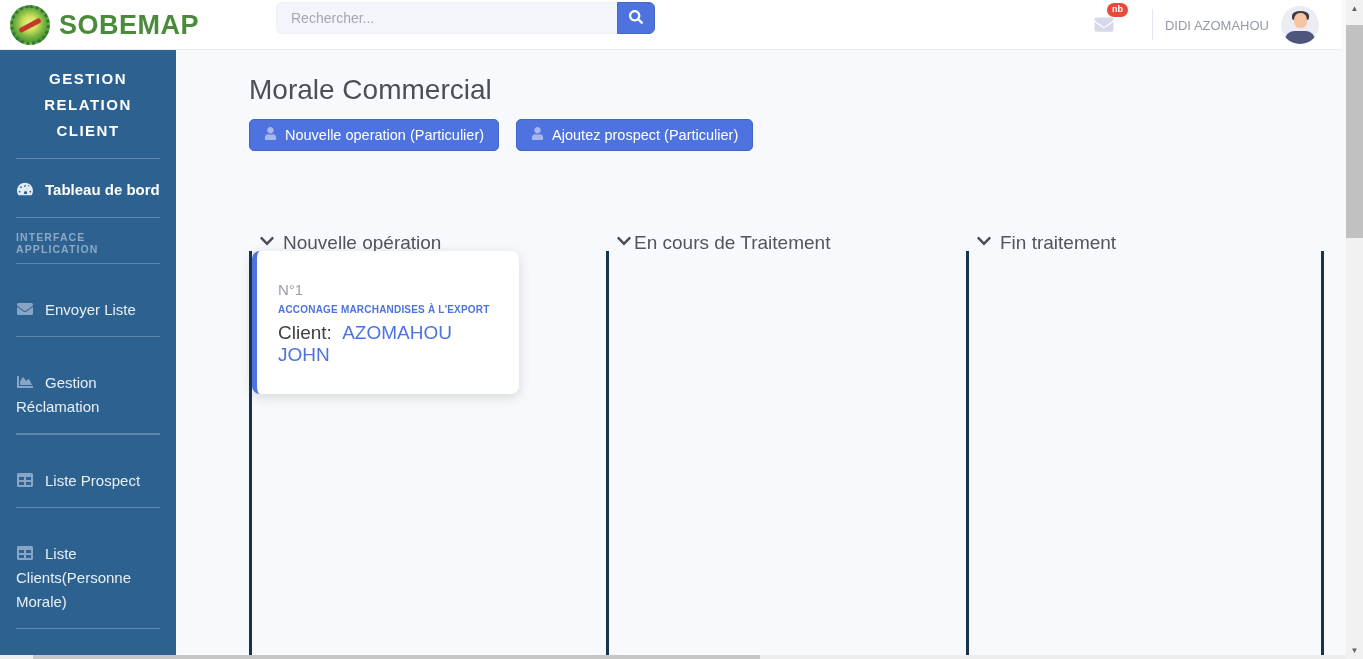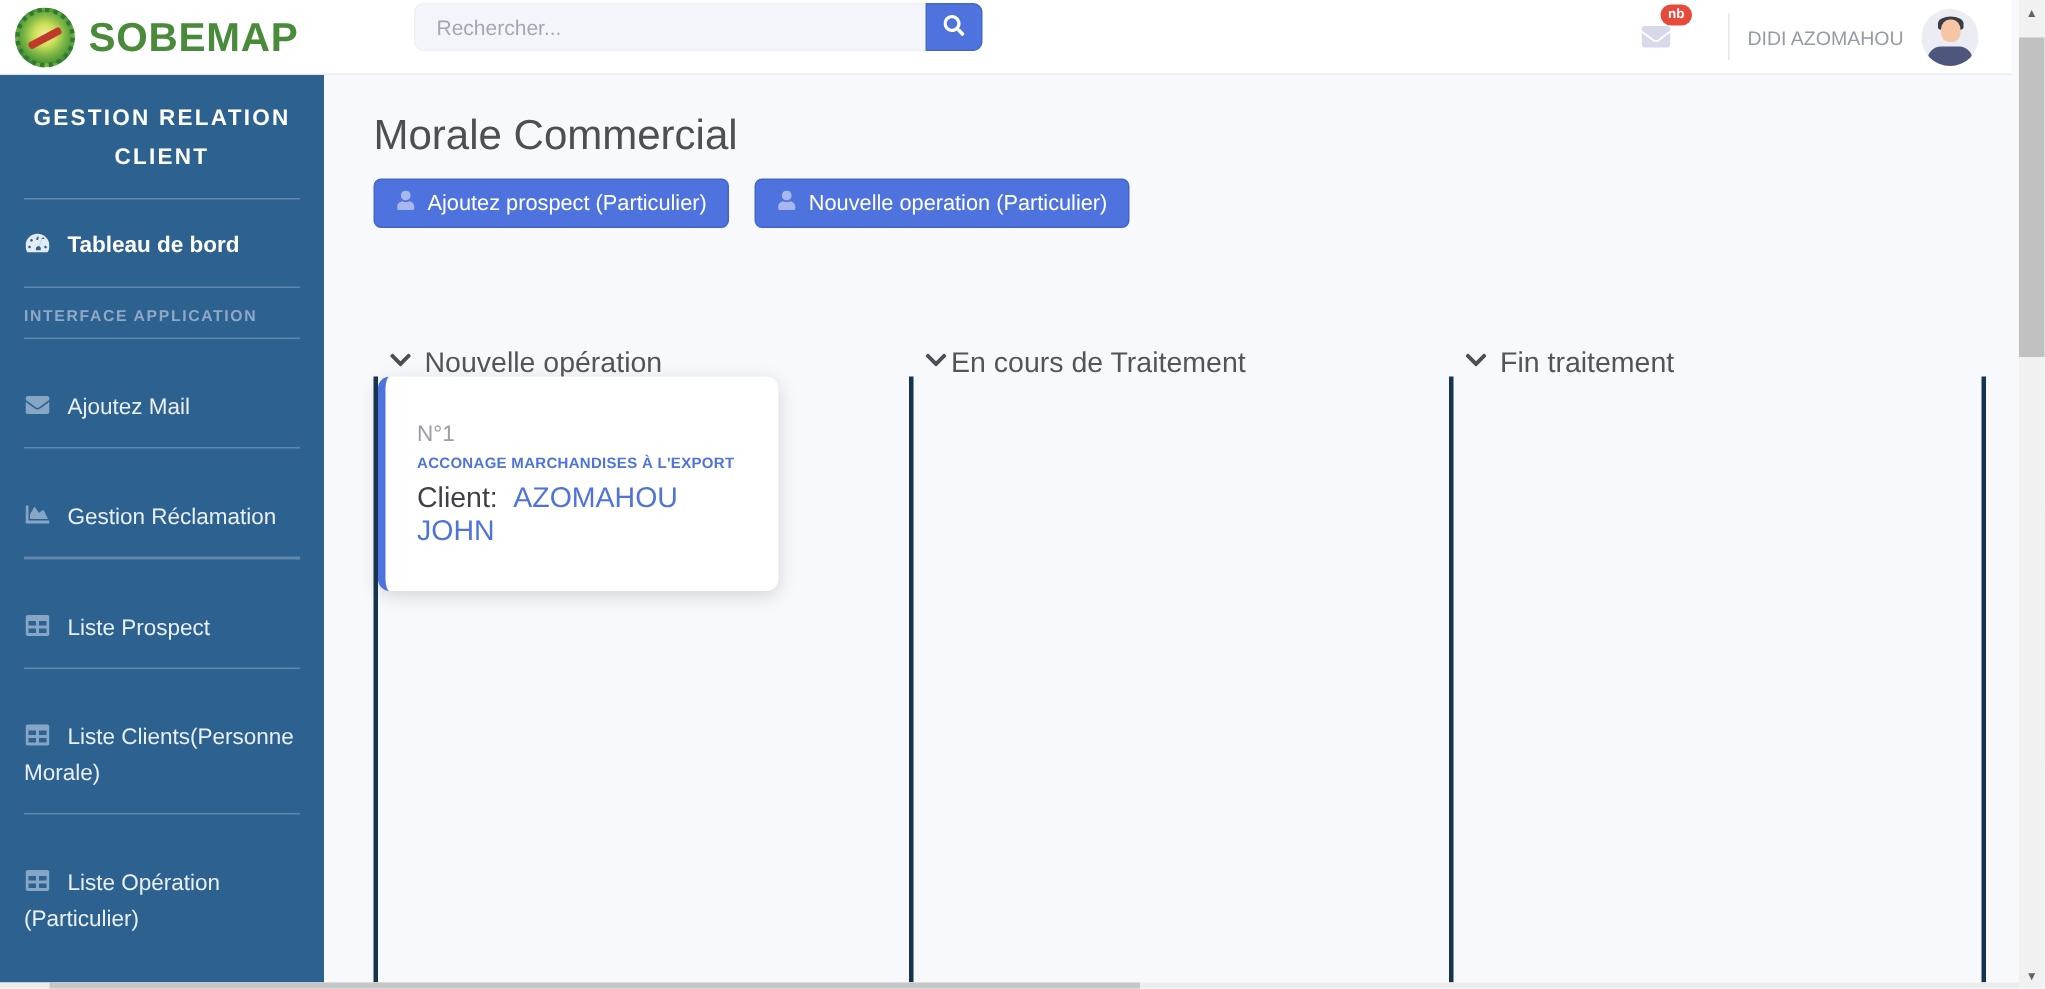--- a/index.html
+++ b/index.html
@@ -37,21 +37,21 @@
   .vscroll { position:absolute; top:0; right:0; width:17px; height:659px; background:#f1f1f1; z-index:30; }
   .vscroll-btn { width:17px; height:17px; display:flex; align-items:center; justify-content:center; font-size:8px; color:#5f6368; cursor:pointer; }
   .vscroll-btn.down { position:absolute; bottom:0; }
   .vscroll-thumb { position:absolute; top:25px; left:0; width:17px; height:213px; background:#c1c1c1; cursor:pointer; }
 
   
   .hscroll { position:absolute; left:0; bottom:0; width:1346px; height:4px; background:#ededed; z-index:25; }
   .hscroll-thumb { position:absolute; left:33px; top:0; width:727px; height:4px; background:#c6c6c6; cursor:pointer; }
 
   
-  .sidebar { position:absolute; top:50px; left:0; width:216px; height:605px; background:#2c6190; overflow:hidden; }
+  .sidebar { position:absolute; top:50px; left:0; width:176px; height:605px; background:#2c6190; overflow:hidden; }
   .sidebar-title { text-align:center; padding:16px 12px 14px; color:#fff; font-size:15px; font-weight:bold; letter-spacing:1.5px; line-height:26px; }
   .sb-divider { border-top:1px solid rgba(255,255,255,.25); margin:0 16px; }
   .nav-item { display:block; padding:34px 14px 14px 16px; font-size:15px; line-height:24px; color:#e9eff6; cursor:pointer; }
   .nav-item.dashboard { padding:19px 14px 15px 16px; color:#ffffff; font-weight:bold; }
   .nav-item .nav-icon { color:#87a5c5; margin-right:11px; display:inline-block; width:18px; text-align:center; }
   .nav-item.dashboard .nav-icon { color:#e3ecf5; }
   .nav-icon svg { width:16px; height:16px; vertical-align:-2px; }
   .section-heading { padding:13px 16px 8px; font-size:10.5px; font-weight:bold; letter-spacing:1.1px; color:#8ea9c6; }
 
   
@@ -133,21 +133,21 @@
   <div class="sb-divider"></div>
 
   <div class="section-heading">INTERFACE APPLICATION</div>
   <div class="sb-divider"></div>
 
   <a class="nav-item">
     <span class="nav-icon">
       <svg viewBox="0 0 512 512" fill="currentColor">
           <path d="M502.3 190.8c3.9-3.1 9.7-.2 9.7 4.7V400c0 26.5-21.5 48-48 48H48c-26.5 0-48-21.5-48-48V195.6c0-5 5.7-7.8 9.7-4.7 22.4 17.4 52.1 39.5 154.1 113.6 21.1 15.4 56.7 47.8 92.2 47.6 35.7.3 72-32.8 92.3-47.6 102-74.1 131.6-96.3 154-113.7zM256 320c23.2.4 56.6-29.2 73.4-41.4 132.7-96.3 142.8-104.7 173.4-128.7 5.8-4.5 9.2-11.5 9.2-18.9v-19c0-26.5-21.5-48-48-48H48C21.5 64 0 85.5 0 112v19c0 7.4 3.4 14.3 9.2 18.9 30.6 23.9 40.7 32.4 173.4 128.7 16.8 12.2 50.2 41.8 73.4 41.4z"></path>
         </svg>
-    </span><span>Ajoutez Mail</span>
+    </span><span>Envoyer Liste</span>
   </a>
   <div class="sb-divider"></div>
 
   <a class="nav-item">
     <span class="nav-icon">
       <svg viewBox="0 0 512 512" fill="currentColor">
           <path d="M500 384c6.6 0 12 5.4 12 12v40c0 6.6-5.4 12-12 12H12c-6.6 0-12-5.4-12-12V76c0-6.6 5.4-12 12-12h40c6.6 0 12 5.4 12 12v308h436zM372.7 159.5L288 216l-85.3-113.7c-5.1-6.8-15.5-6.3-19.9 1L96 248v104h384l-89.9-187.8c-3.2-6.5-11.4-8.7-17.4-4.7z"></path>
         </svg>
     </span><span>Gestion Réclamation</span>
   </a>
@@ -185,29 +185,29 @@
 <main class="main">
   <h1 class="page-title">Morale Commercial</h1>
 
   <div class="actions">
     <button class="btn-primary">
       <span>
         <svg width="13" height="13" viewBox="0 0 448 512" fill="currentColor">
             <path d="M224 256c70.7 0 128-57.3 128-128S294.7 0 224 0 96 57.3 96 128s57.3 128 128 128zm89.6 32h-16.7c-22.2 10.2-46.9 16-72.9 16s-50.6-5.8-72.9-16h-16.7C60.2 288 0 348.2 0 422.4V464c0 26.5 21.5 48 48 48h352c26.5 0 48-21.5 48-48v-41.6c0-74.2-60.2-134.4-134.4-134.4z"></path>
           </svg>
       </span>
-      <span>Ajoutez prospect (Particulier)</span>
+      <span>Nouvelle operation (Particulier)</span>
     </button>
     <button class="btn-primary">
       <span>
         <svg width="13" height="13" viewBox="0 0 448 512" fill="currentColor">
             <path d="M224 256c70.7 0 128-57.3 128-128S294.7 0 224 0 96 57.3 96 128s57.3 128 128 128zm89.6 32h-16.7c-22.2 10.2-46.9 16-72.9 16s-50.6-5.8-72.9-16h-16.7C60.2 288 0 348.2 0 422.4V464c0 26.5 21.5 48 48 48h352c26.5 0 48-21.5 48-48v-41.6c0-74.2-60.2-134.4-134.4-134.4z"></path>
           </svg>
       </span>
-      <span>Nouvelle operation (Particulier)</span>
+      <span>Ajoutez prospect (Particulier)</span>
     </button>
   </div>
 
   <div class="board">
     <div class="col-header" style="left:35px;">
       <span>
         <svg width="16" height="16" viewBox="0 0 448 512" fill="currentColor">
             <path d="M207 381.5L12.7 187.1c-9.4-9.4-9.4-24.6 0-33.9l22.7-22.7c9.4-9.4 24.5-9.4 33.9 0L224 284.5l154.7-154c9.4-9.3 24.5-9.3 33.9 0l22.7 22.7c9.4 9.4 9.4 24.6 0 33.9L241 381.5c-9.4 9.4-24.6 9.4-34 0z"></path>
           </svg>
       </span>

